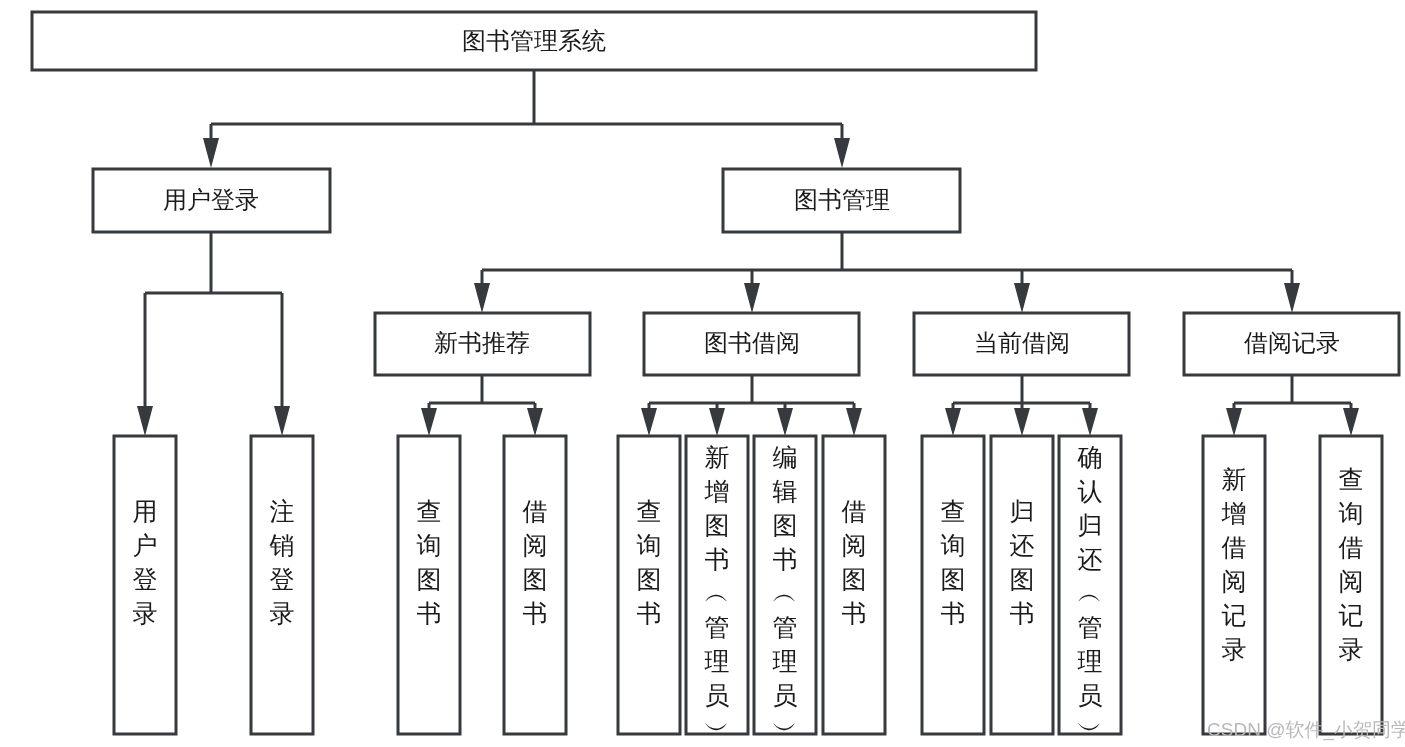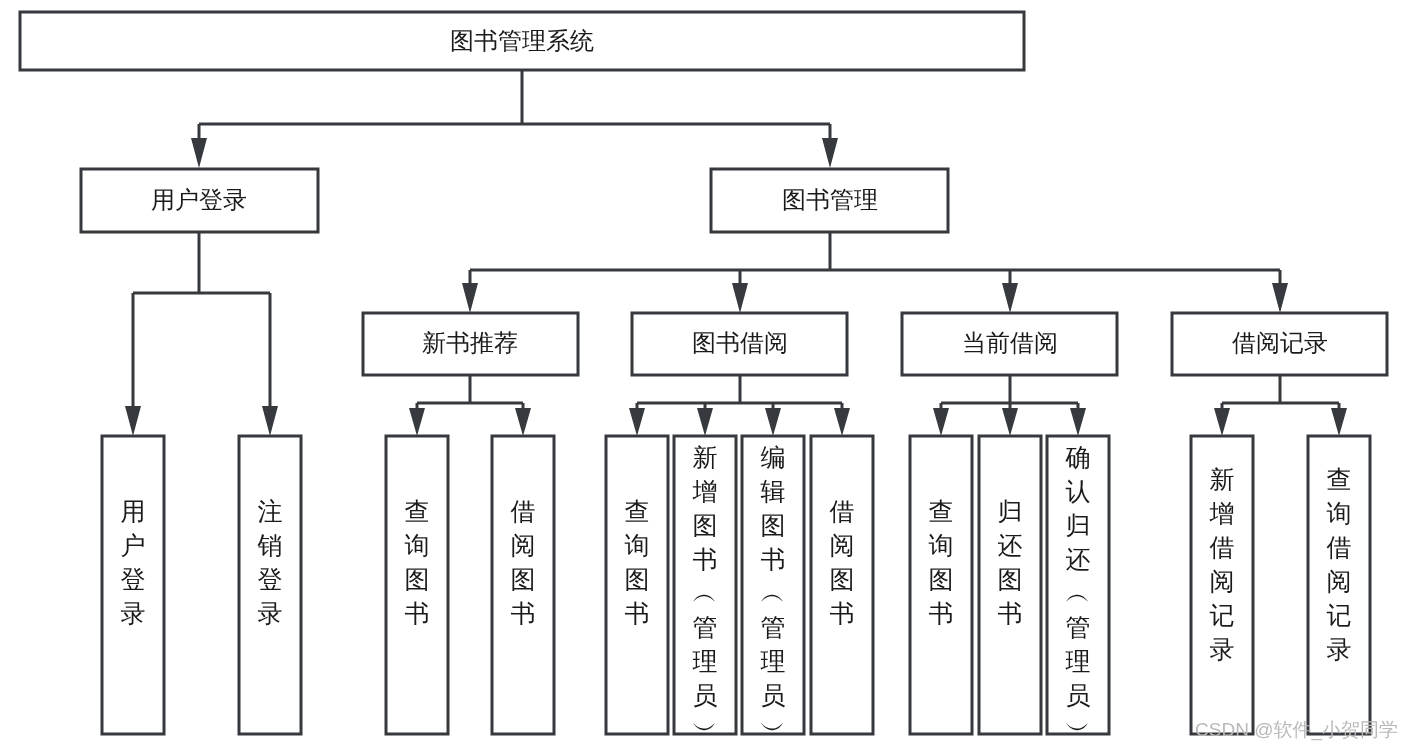--- a/index.html
+++ b/index.html
@@ -9,21 +9,21 @@
   }
   body {
     width: 1405px;
     height: 747px;
     font-family: "Liberation Sans", "DejaVu Sans", sans-serif;
     position: relative;
     overflow: hidden;
   }
   #diagram-root {
     position: absolute;
-    left: 0; top: 0;
+    left: 12px; top: 0;
     width: 1235px;
     height: 747px;
   }
   .node-box {
     fill: #ffffff;
     stroke: #36393d;
     stroke-width: 3;
   }
   .node-label {
     fill: #1a1a1a;

